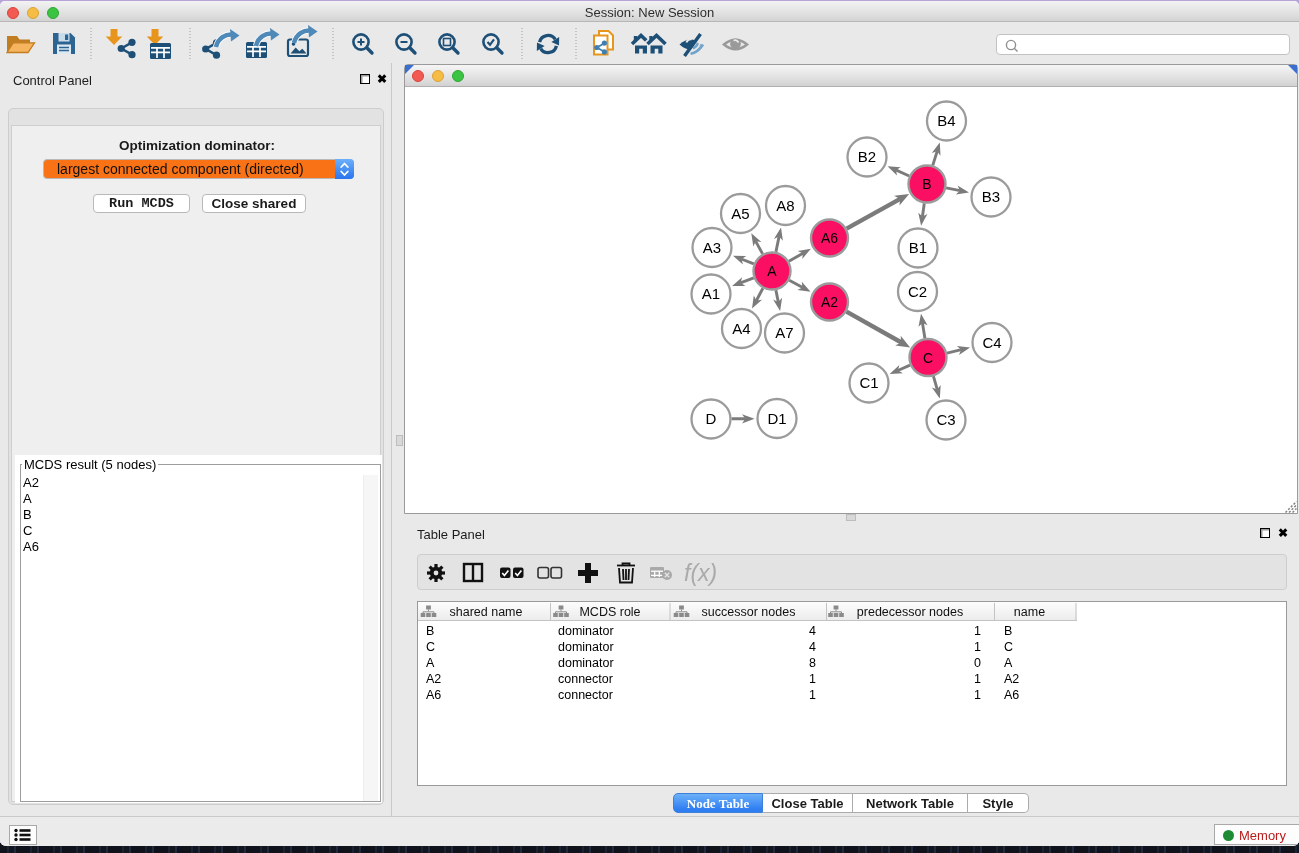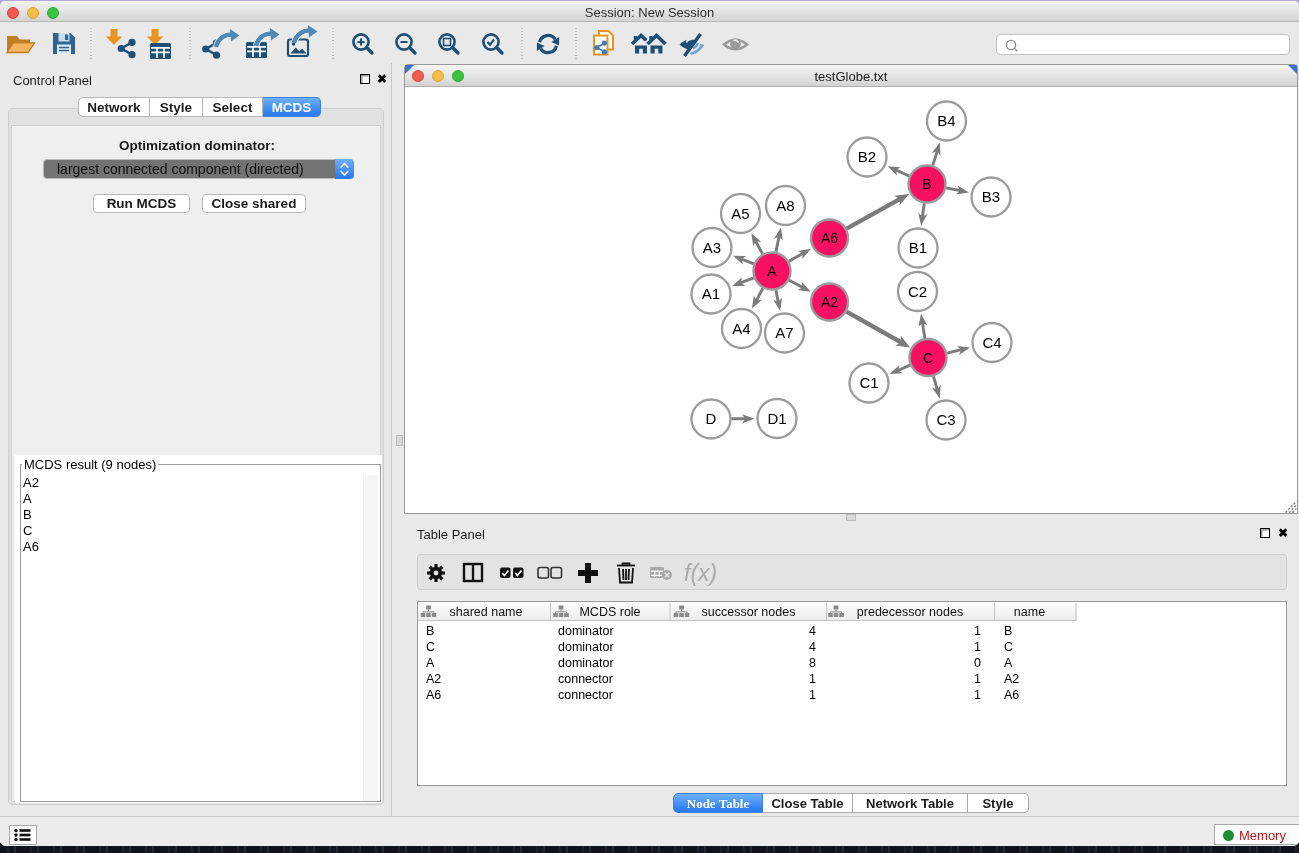--- a/index.html
+++ b/index.html
@@ -29,21 +29,21 @@
   border:1px solid #cdcdcd; border-radius:5px; }
 #cp-inner { left:11px; top:62px; width:370px; height:677px; background:#efefef;
   border:1px solid #cfcfcf; }
 .tabrow { height:20px; }
 .tab { height:20px; border:1px solid #b8b8b8; border-left:none; background:#fff;
   font-size:13.5px; font-weight:bold; color:#1a1a1a; text-align:center; line-height:19px; float:left; }
 .tab.first { border-left:1px solid #b8b8b8; border-radius:5px 0 0 5px; }
 .tab.last { border-radius:0 5px 5px 0; }
 .tab.sel { background:linear-gradient(#6db1f9,#2f7ef2 85%); color:#fff; border-color:#3d7fd9; }
 #opt-label { left:0; top:12px; width:370px; text-align:center; font-size:13.5px; font-weight:bold; color:#1a1a1a; }
-#dropdown { left:31px; top:33px; width:311px; height:20px; background:#737373;
+#dropdown { left:31px; top:33px; width:311px; height:20px; background:#f97316;
   border:1px solid #b9b9b9; border-radius:4px;padding-left:8px; }
 #dropdown .txt { left:13px; top:1px; font-size:14px; color:#111; }
 #dropdown .stepper { right:-1px; top:-1px; width:19px; height:20px; border-radius:0 4px 4px 0;
   background:linear-gradient(#6cb0fa,#2a74ef); }
 .btn { height:19px; background:#fff; border:1px solid #b9b9b9; border-radius:4px;
   font-size:13.5px; font-weight:bold; color:#1a1a1a; text-align:center; line-height:17px; }
 #fieldset-bg { left:3px; top:329px; width:367px; height:348px; background:#fff; }
 #fieldset { left:8px; top:338px; width:361px; height:338px; border:1px solid #9d9d9d; }
 #fs-legend { left:10px; top:331px; background:#fff; padding:0 2px; font-size:13px; color:#000; }
 #fs-scroll { right:2px; top:10px; width:15px; height:326px; background:#f6f6f6; border-left:1px solid #ededed; }
@@ -205,58 +205,51 @@
           <circle cx="8" cy="7" r="4.6" fill="none" stroke="#8f8f8f" stroke-width="1.4"></circle>
           <line x1="11.3" y1="10.3" x2="14.5" y2="13.5" stroke="#8f8f8f" stroke-width="1.4"></line>
         </svg>
       </div>
   </div>
   <div id="main" class="abs">
     <div id="cp-title" class="abs">Control Panel</div>
     <div class="float-ico abs" style="left:360px;top:11px;"></div>
     <div class="x-ico abs" style="left:377px;top:9px;">✖</div>
     <div id="cp-outer" class="abs"></div>
-    <div class="tabrow abs" style="left:78px;top:34px;width:244px;">
-      <div class="tab first" style="width:72px;">Network</div>
-      <div class="tab" style="width:53px;">Style</div>
-      <div class="tab" style="width:60px;">Select</div>
-      <div class="tab last sel" style="width:58px;">MCDS</div>
-    </div>
     <div id="cp-inner" class="abs">
       <div id="opt-label" class="abs">Optimization dominator:</div>
       <div id="dropdown" class="abs">
         <div class="txt abs">largest connected component (directed)</div>
         <div class="stepper abs">
             <svg width="19" height="20" style="display:block">
               <path d="M6.2,8 l3.3,-3.5 l3.3,3.5" fill="none" stroke="#fff" stroke-width="1.8" stroke-linecap="round" stroke-linejoin="round"></path>
               <path d="M6.2,12.5 l3.3,3.5 l3.3,-3.5" fill="none" stroke="#fff" stroke-width="1.8" stroke-linecap="round" stroke-linejoin="round"></path>
             </svg>
           </div>
       </div>
-      <div class="btn abs" style="left:81px;top:68px;width:97px;">Run MCDS</div>
+      <div class="btn abs" style="left:81px;top:68px;width:97px;font-family:Liberation Mono, monospace;">Run MCDS</div>
       <div class="btn abs" style="left:190px;top:68px;width:104px;">Close shared</div>
       <div id="fieldset-bg" class="abs"></div>
       <div id="fieldset" class="abs">
         <div id="fs-scroll" class="abs"></div>
         <div class="fs-item abs" style="top:10px;">A2</div>
         <div class="fs-item abs" style="top:26px;">A</div>
         <div class="fs-item abs" style="top:42px;">B</div>
         <div class="fs-item abs" style="top:58px;">C</div>
         <div class="fs-item abs" style="top:74px;">A6</div>
       </div>
-      <div id="fs-legend" class="abs">MCDS result (9 nodes)</div>
+      <div id="fs-legend" class="abs">MCDS result (5 nodes)</div>
     </div>
     <div class="abs" style="left:391px;top:0;width:1px;height:753px;background:#c9c9c9;"></div>
     <div id="vdiv-grip" class="abs"></div>
     <div id="netwin" class="abs">
       <div id="net-titlebar" class="abs">
         <div class="tl abs" style="left:7px;background:#f25a52;border:0.5px solid #d8453e;"></div>
         <div class="tl abs" style="left:27px;background:#f6bd44;border:0.5px solid #dda137;"></div>
         <div class="tl abs" style="left:47px;background:#3bc441;border:0.5px solid #2fa636;"></div>
-        <div id="net-title" class="abs">testGlobe.txt</div>
       </div>
       <svg class="abs" style="left:0;top:22px" width="892" height="426" font-family="Liberation Sans, sans-serif">
           <line x1="357.6" y1="166.9" x2="350.6" y2="154.1" stroke="#7b7b7b" stroke-width="2.9"></line>
           <polygon points="346.3,146.2 356.4,155.0 350.8,154.3 348.3,159.4" fill="#7b7b7b"></polygon>
           <line x1="370.9" y1="164.9" x2="374.1" y2="149.4" stroke="#7b7b7b" stroke-width="2.9"></line>
           <polygon points="376.0,140.5 377.9,153.7 374.1,149.6 368.9,151.9" fill="#7b7b7b"></polygon>
           <line x1="348.8" y1="176.9" x2="336.3" y2="172.0" stroke="#7b7b7b" stroke-width="2.9"></line>
           <polygon points="328.0,168.7 341.3,169.0 336.6,172.1 337.9,177.5" fill="#7b7b7b"></polygon>
           <line x1="348.8" y1="190.9" x2="335.5" y2="195.9" stroke="#7b7b7b" stroke-width="2.9"></line>
           <polygon points="327.1,199.1 337.1,190.3 335.7,195.8 340.4,199.0" fill="#7b7b7b"></polygon>

